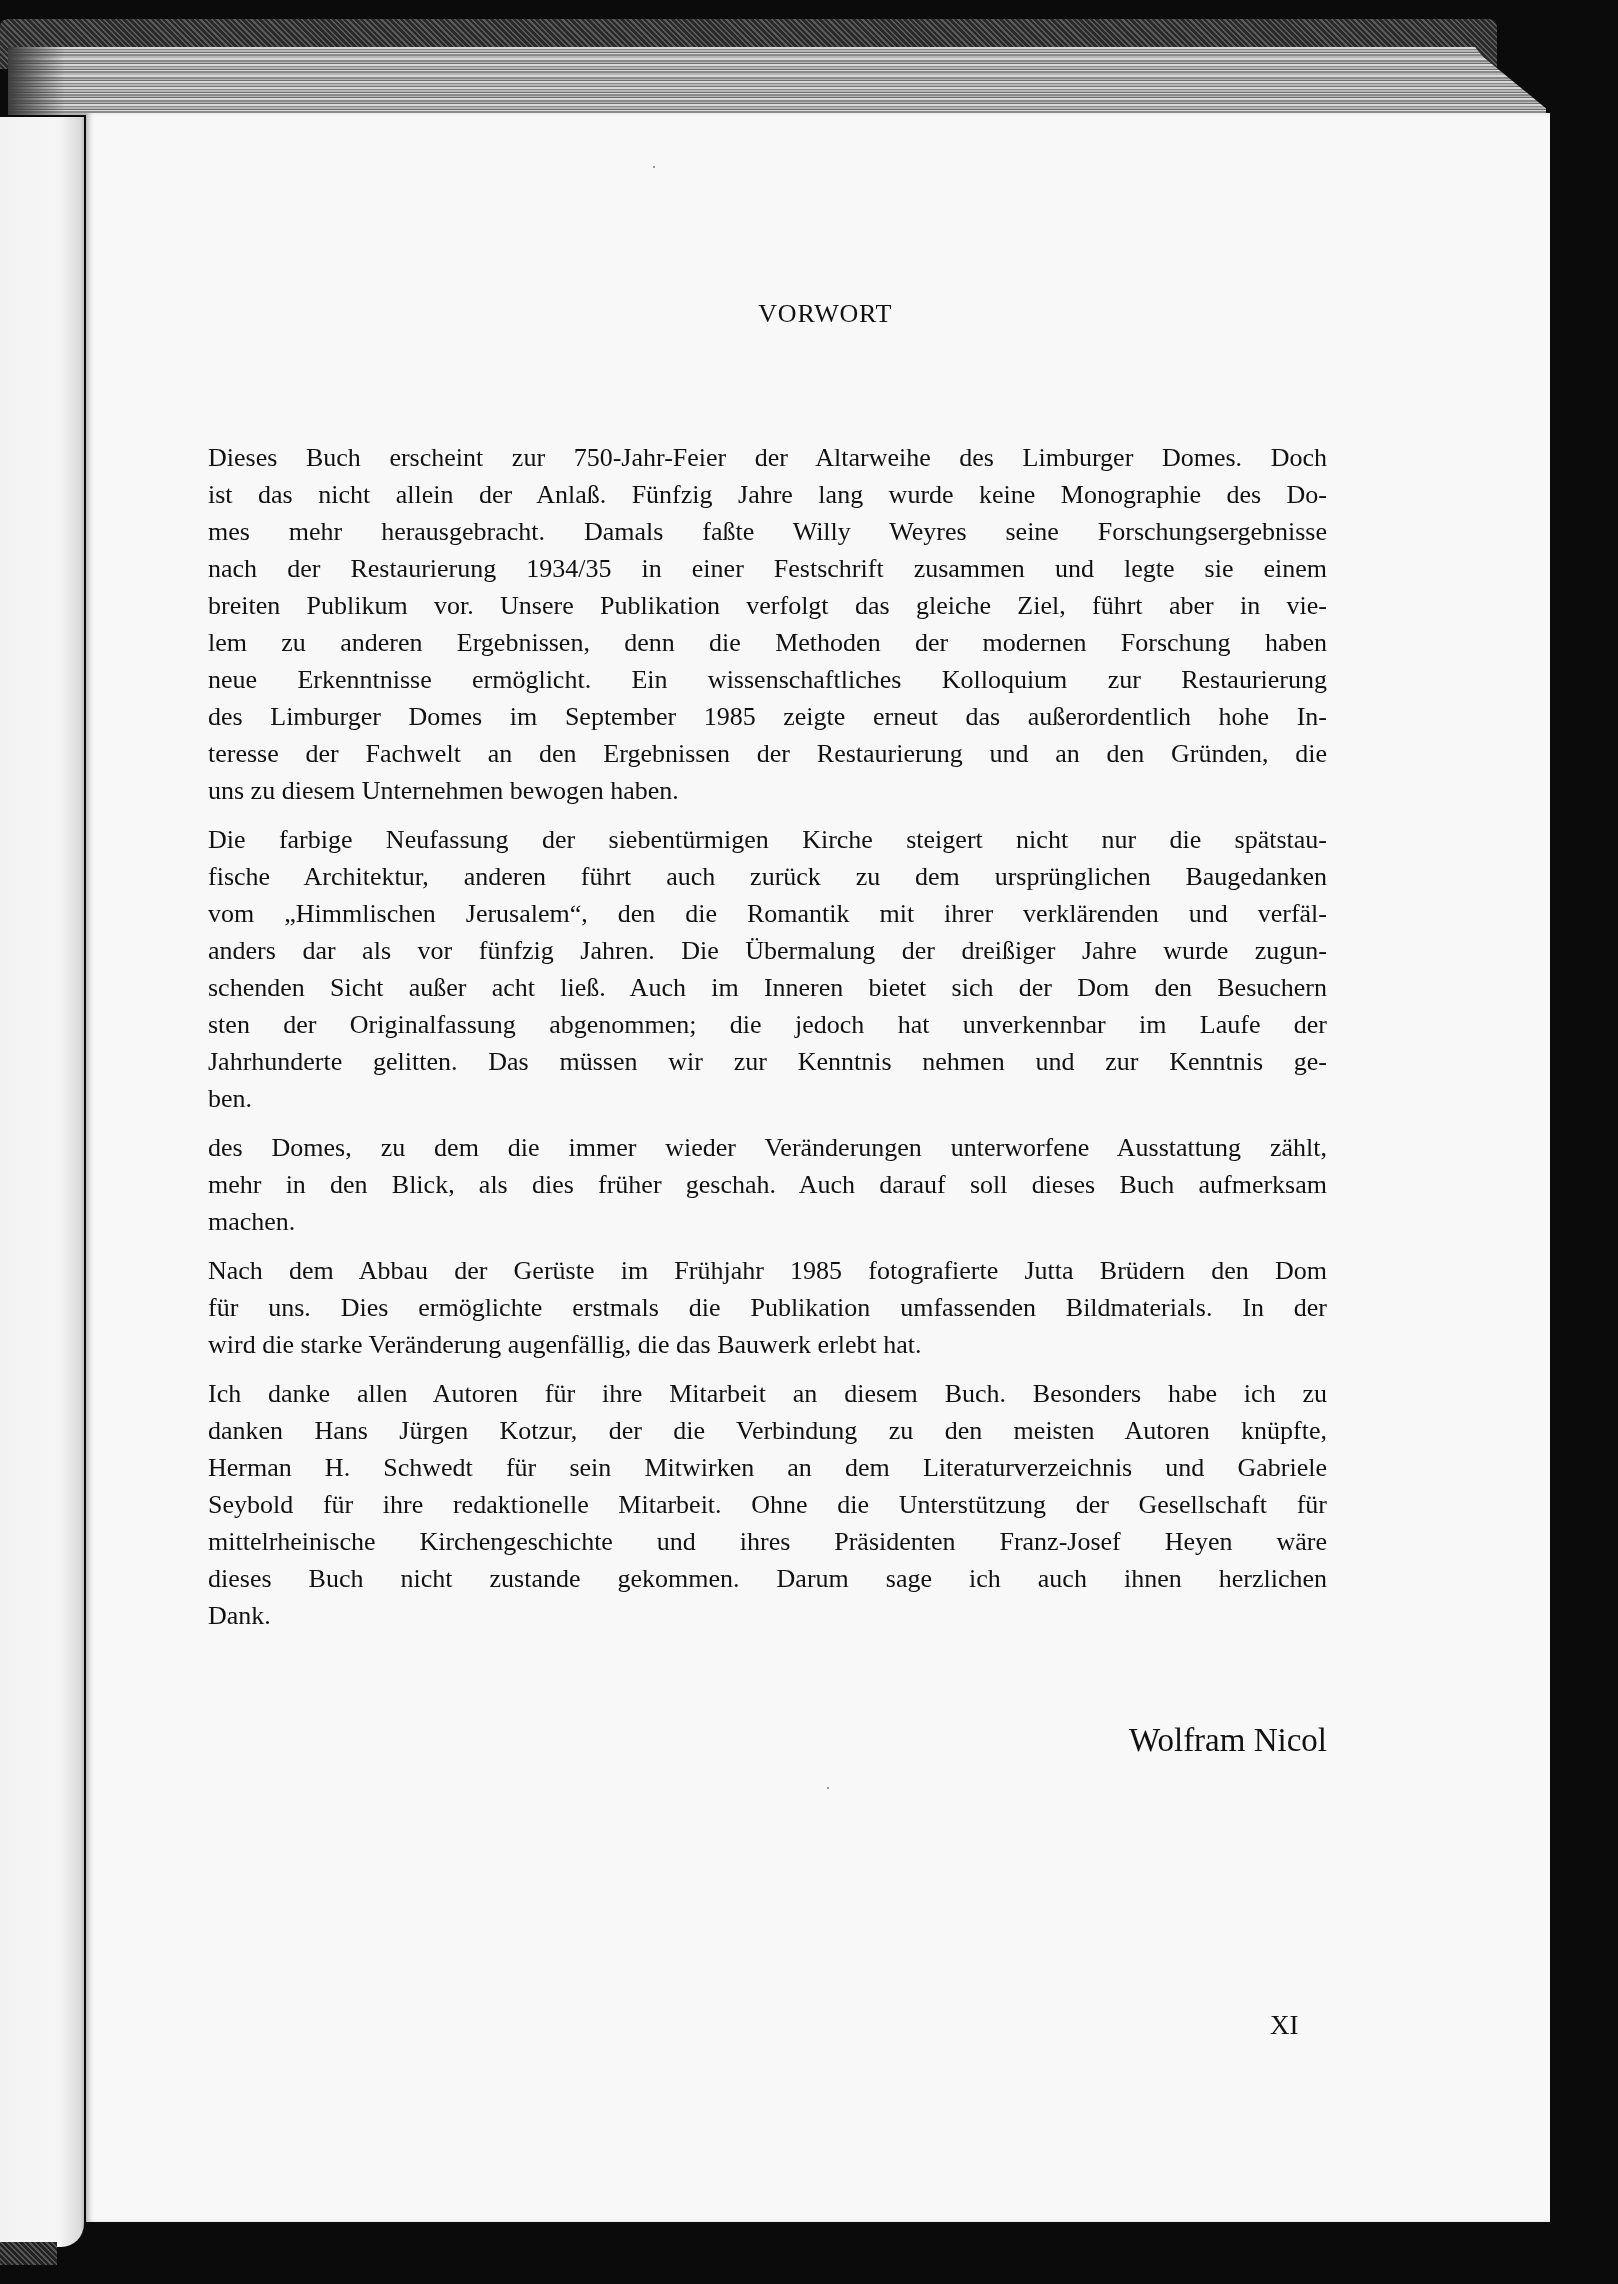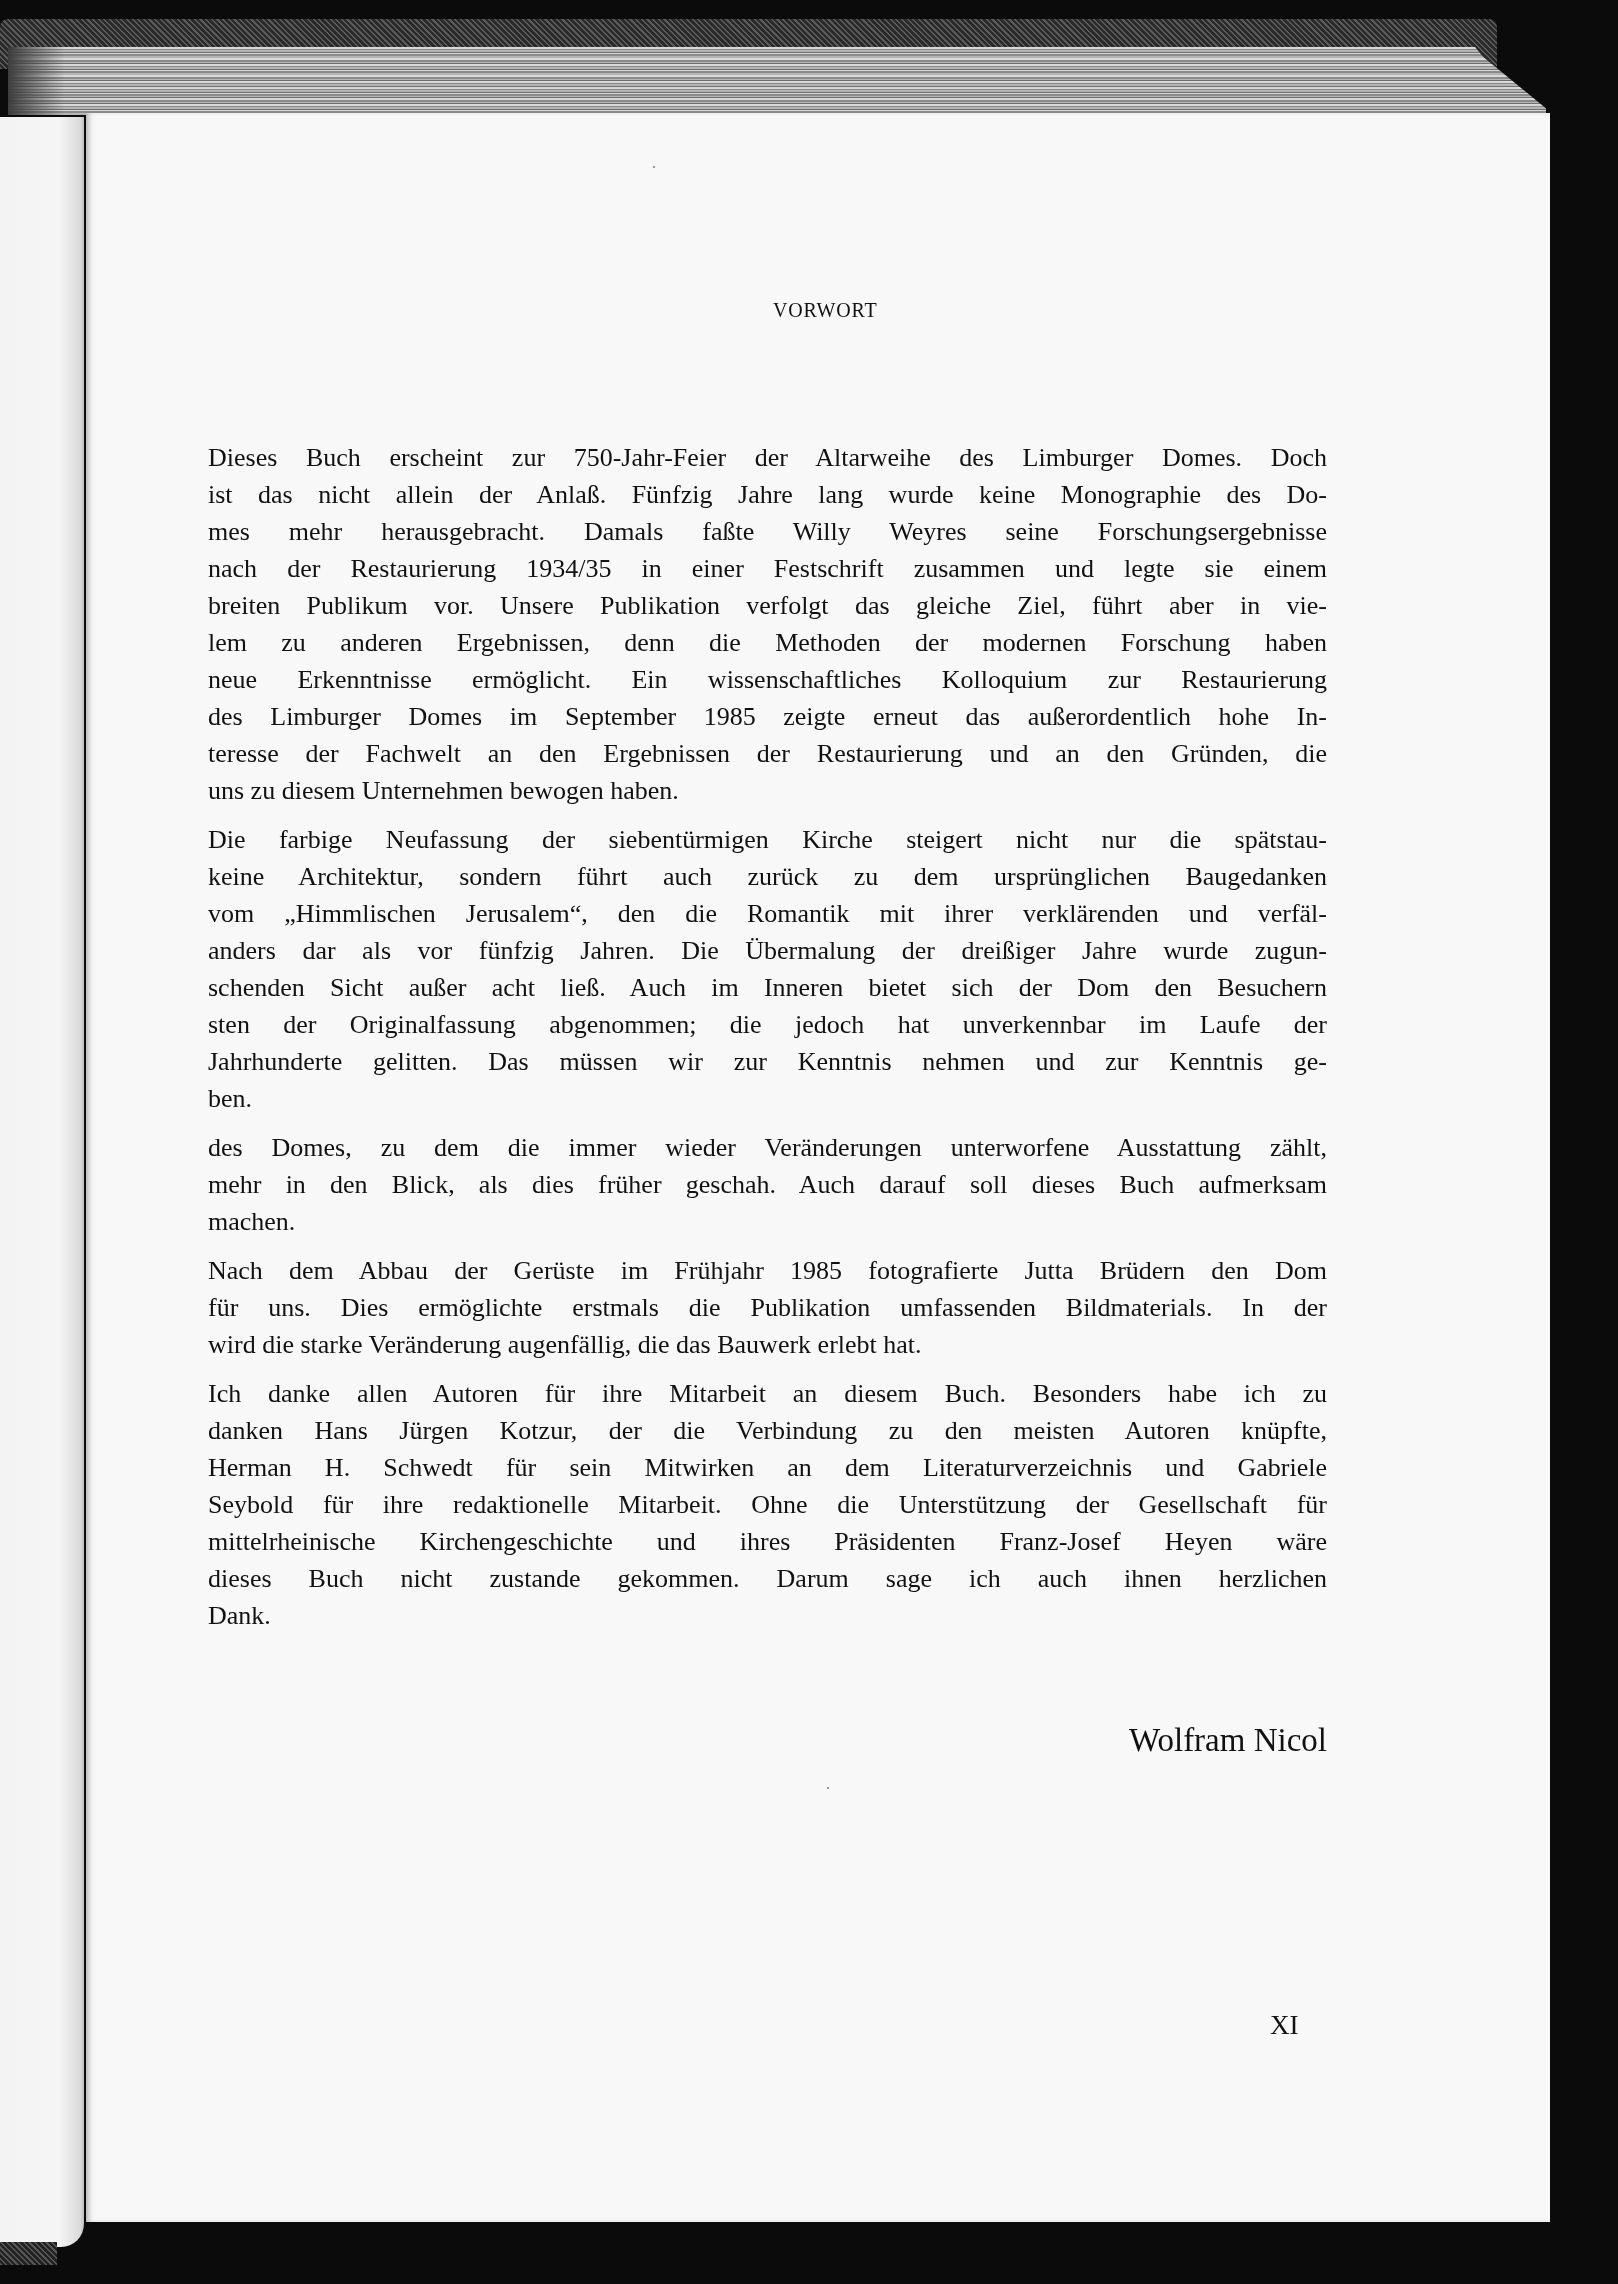--- a/index.html
+++ b/index.html
@@ -64,21 +64,21 @@
       background: #f8f8f8;
       box-shadow: inset 4.9px 0 6.5px -3.2px rgba(0,0,0,0.35);
       font-family: "Liberation Serif", "DejaVu Serif", serif;
       color: #111;
     }
     .title {
       position: absolute;
       left: 0; right: 0;
       top: 186px;
       text-align: center;
-      font-size: 20px;
+      font-size: 26px;
       letter-spacing: 0.8px;
       padding-left: 14.6px;
       margin: 0;
       font-weight: normal;
     }
     .body-text {
       position: absolute;
       left: 122px;
       top: 326px;
       width: 1119px;
@@ -145,21 +145,21 @@
           <span class="line">nach der Restaurierung 1934/35 in einer Festschrift zusammen und legte sie einem</span>
           <span class="line">breiten Publikum vor. Unsere Publikation verfolgt das gleiche Ziel, führt aber in vie-</span>
           <span class="line">lem zu anderen Ergebnissen, denn die Methoden der modernen Forschung haben</span>
           <span class="line">neue Erkenntnisse ermöglicht. Ein wissenschaftliches Kolloquium zur Restaurierung</span>
           <span class="line">des Limburger Domes im September 1985 zeigte erneut das außerordentlich hohe In-</span>
           <span class="line">teresse der Fachwelt an den Ergebnissen der Restaurierung und an den Gründen, die</span>
           <span class="line last">uns zu diesem Unternehmen bewogen haben.</span>
         </p>
         <p>
           <span class="line">Die farbige Neufassung der siebentürmigen Kirche steigert nicht nur die spätstau-</span>
-          <span class="line">keine Architektur, sondern führt auch zurück zu dem ursprünglichen Baugedanken</span>
+          <span class="line">fische Architektur, anderen führt auch zurück zu dem ursprünglichen Baugedanken</span>
           <span class="line">vom „Himmlischen Jerusalem“, den die Romantik mit ihrer verklärenden und verfäl-</span>
           <span class="line">anders dar als vor fünfzig Jahren. Die Übermalung der dreißiger Jahre wurde zugun-</span>
           <span class="line">schenden Sicht außer acht ließ. Auch im Inneren bietet sich der Dom den Besuchern</span>
           <span class="line">sten der Originalfassung abgenommen; die jedoch hat unverkennbar im Laufe der</span>
           <span class="line">Jahrhunderte gelitten. Das müssen wir zur Kenntnis nehmen und zur Kenntnis ge-</span>
           <span class="line last">ben.</span>
         </p>
         <p>
           <span class="line">des Domes, zu dem die immer wieder Veränderungen unterworfene Ausstattung zählt,</span>
           <span class="line">mehr in den Blick, als dies früher geschah. Auch darauf soll dieses Buch aufmerksam</span>

